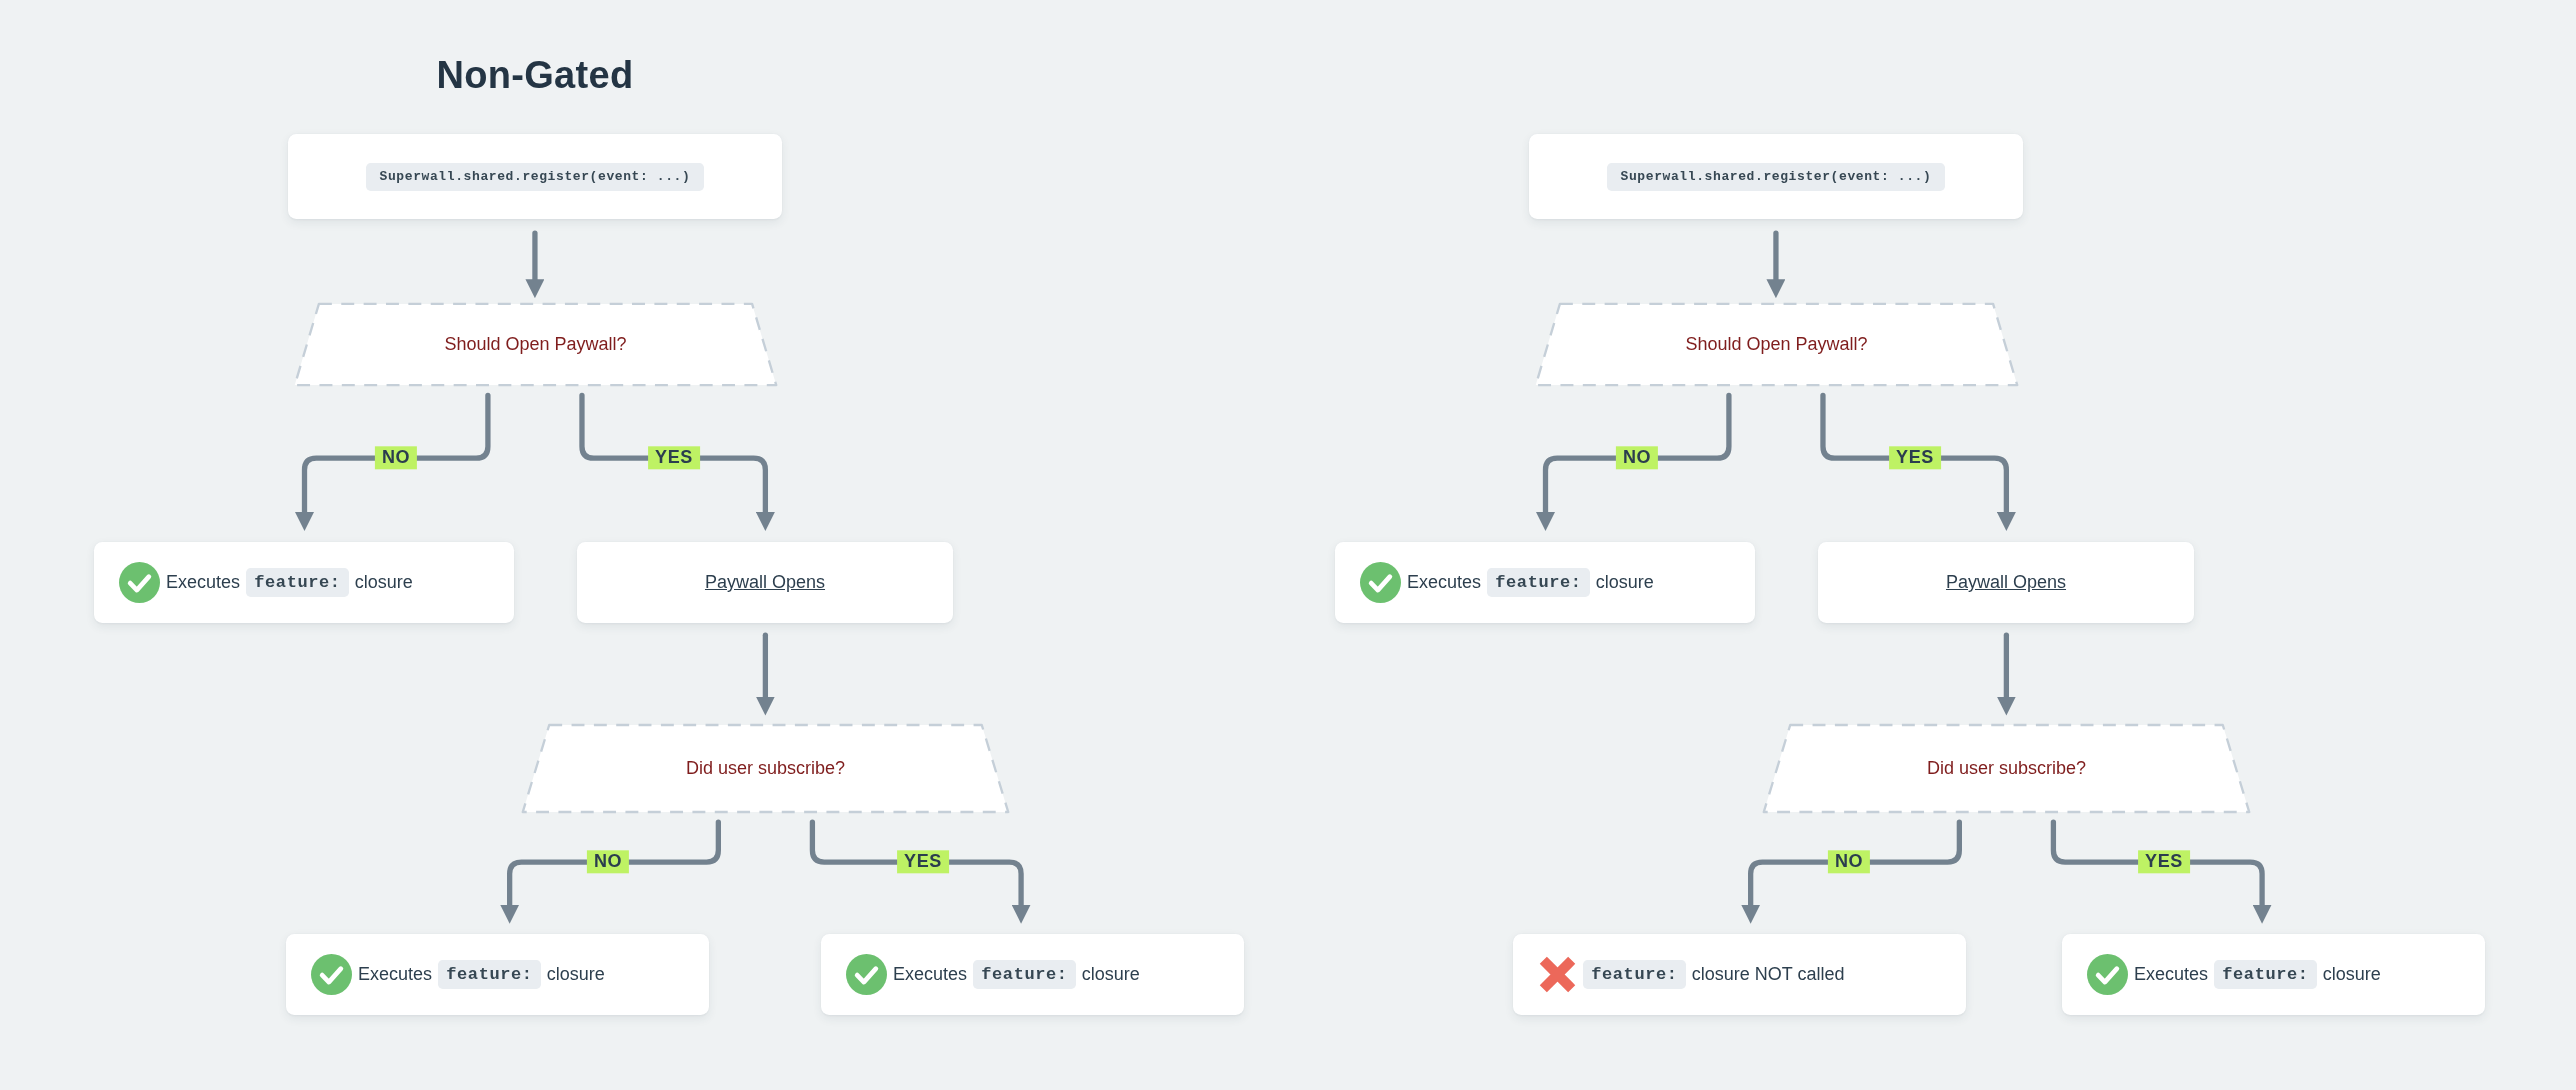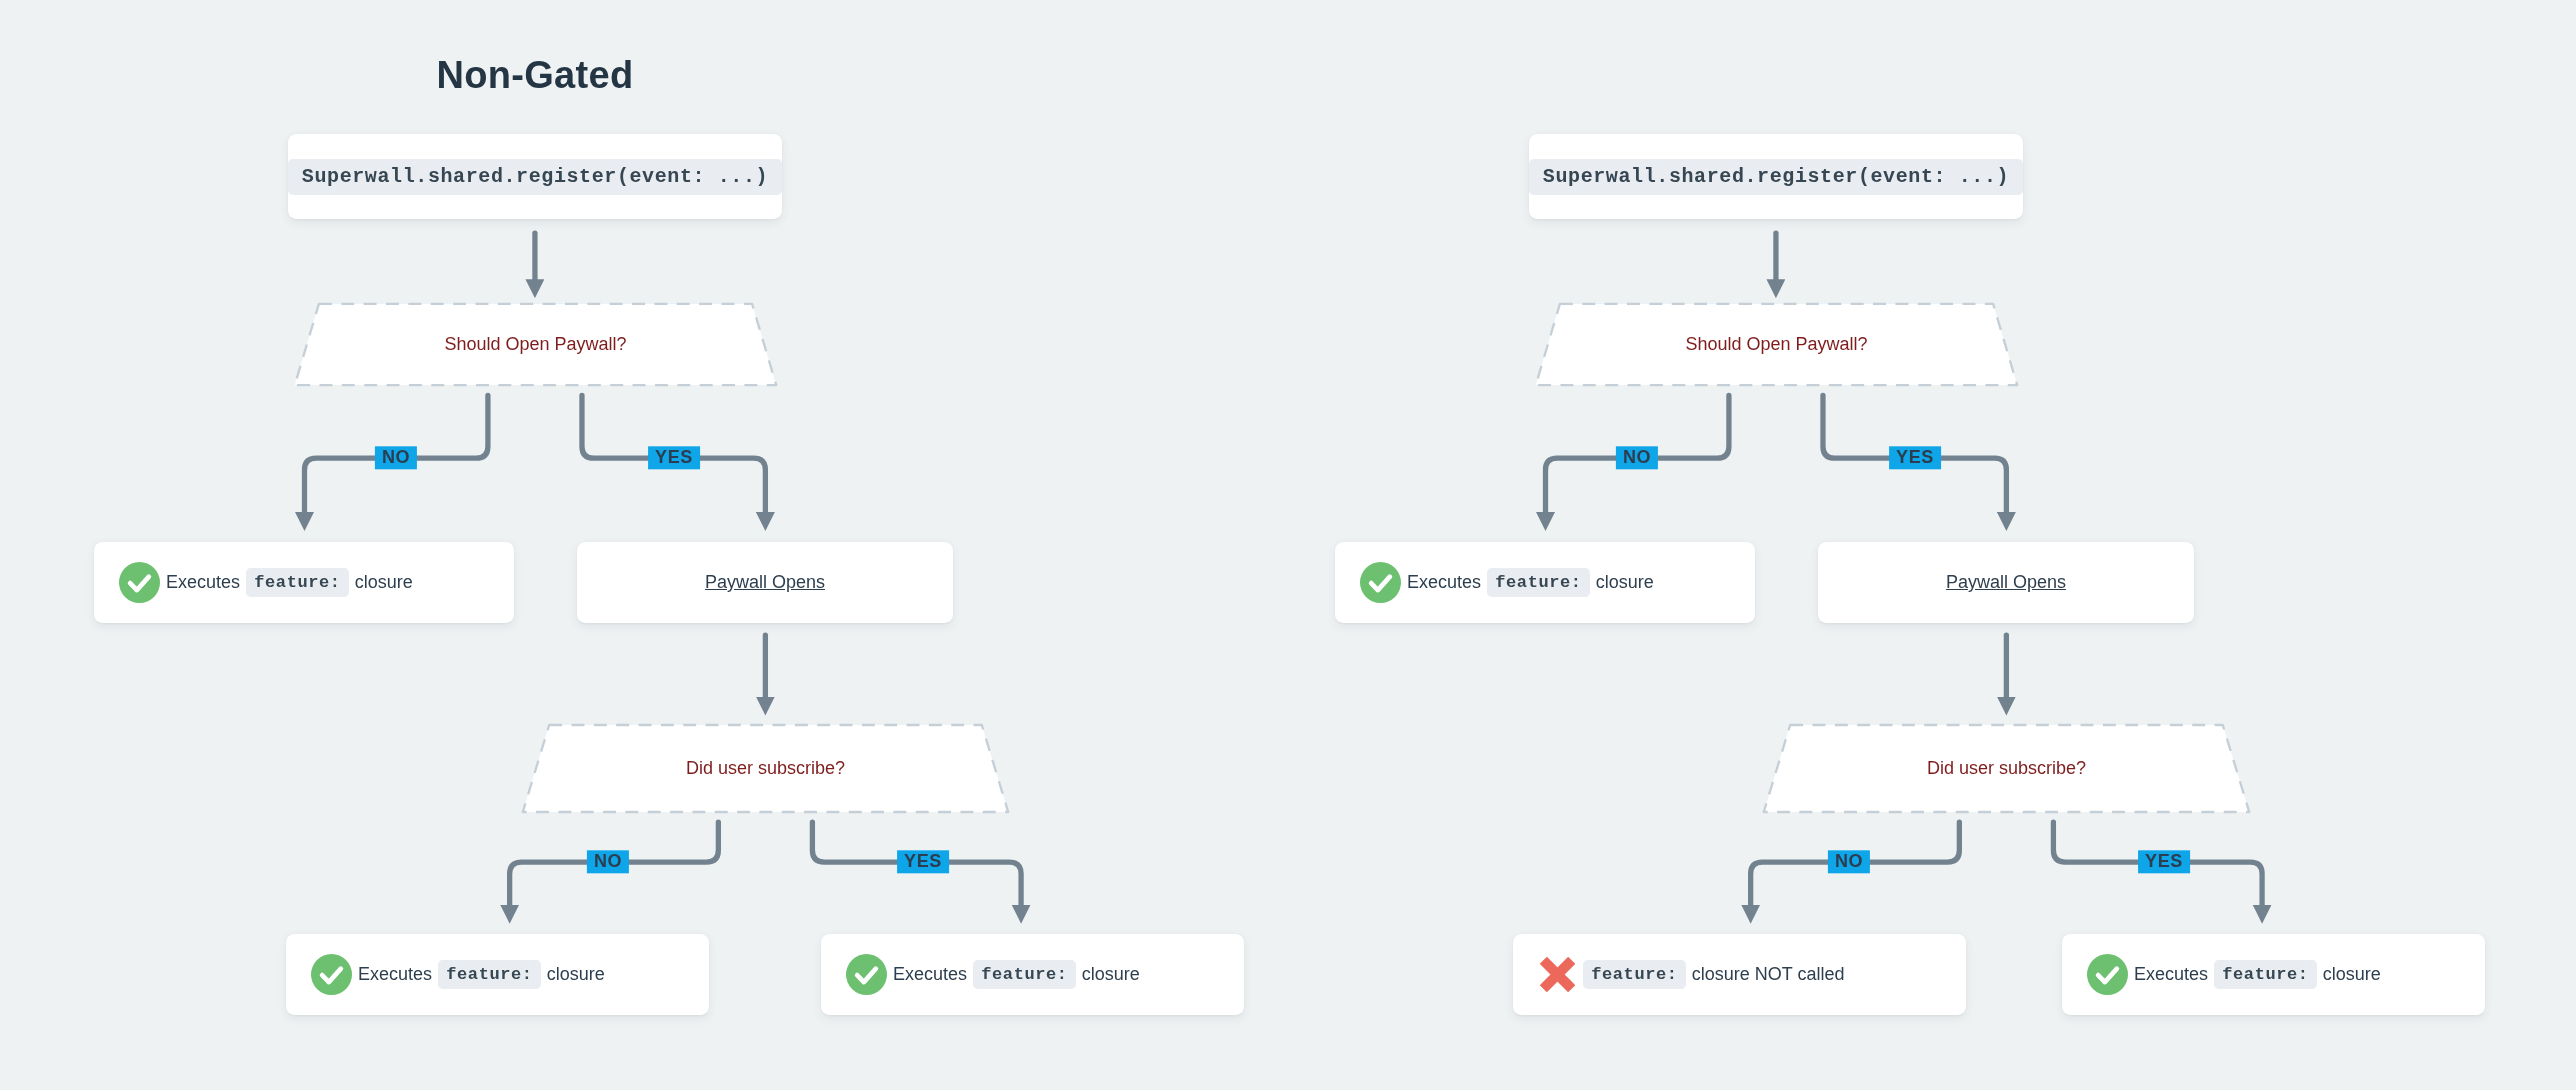--- a/index.html
+++ b/index.html
@@ -31,21 +31,21 @@
   }
 
   .code-node{left:288px;top:134px;width:494px;height:85px;}
 
   .chip{
     font-family:"Liberation Mono","DejaVu Sans Mono",monospace;
     font-weight:700;
     background:#e9edf1;color:#364753;border-radius:4.7px;
     white-space:nowrap;
   }
-  .code-node .chip{font-size:20px;padding:6.5px 14px;letter-spacing:0.6px;}
+  .code-node .chip{font-size:13px;padding:6.5px 14px;letter-spacing:0.6px;}
   .result .chip{font-size:17px;padding:4.7px 8.2px;letter-spacing:0.6px;}
 
   .trap{
     position:absolute;
     display:flex;align-items:center;justify-content:center;
     color:#7f1d1d;font-size:18px;font-weight:500;
   }
   .trap > svg{position:absolute;left:0;top:0;}
   .trap > span{position:relative;}
   .trap1{left:293px;top:302px;width:485px;height:85px;}
@@ -54,21 +54,21 @@
   .result{justify-content:flex-start;padding-left:25px;gap:6px;box-sizing:border-box;}
   .result .icon{flex:0 0 auto;display:block;}
   .box-no-paywall{left:94px;top:542px;width:420px;height:81px;}
   .box-paywall{left:577px;top:542px;width:376px;height:81px;text-decoration:underline;}
   .box-sub-no{left:286px;top:934px;width:423px;height:81px;}
   .box-sub-yes{left:821px;top:934px;width:423px;height:81px;}
   #chart-gated .box-sub-no{left:272px;width:453px;}
 
   .edge-label{
     position:absolute;transform:translate(-50%,-50%);
-    background:#0ea5e9;
+    background:#bef264;
     padding:1.2px 7px;
     font-size:18px;font-weight:700;color:#2b3d4e;letter-spacing:0.6px;
     white-space:nowrap;
   }
 </style>
 </head>
 <body>
 
 <div class="canvas">
 

